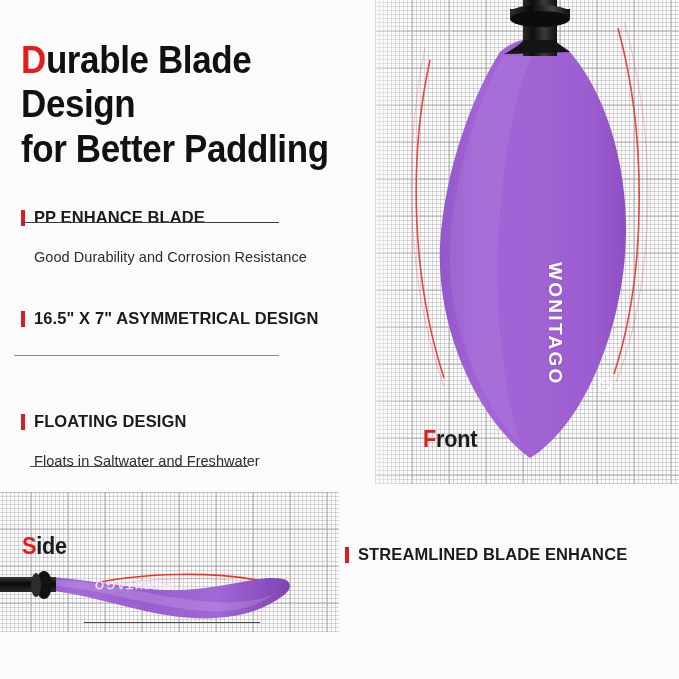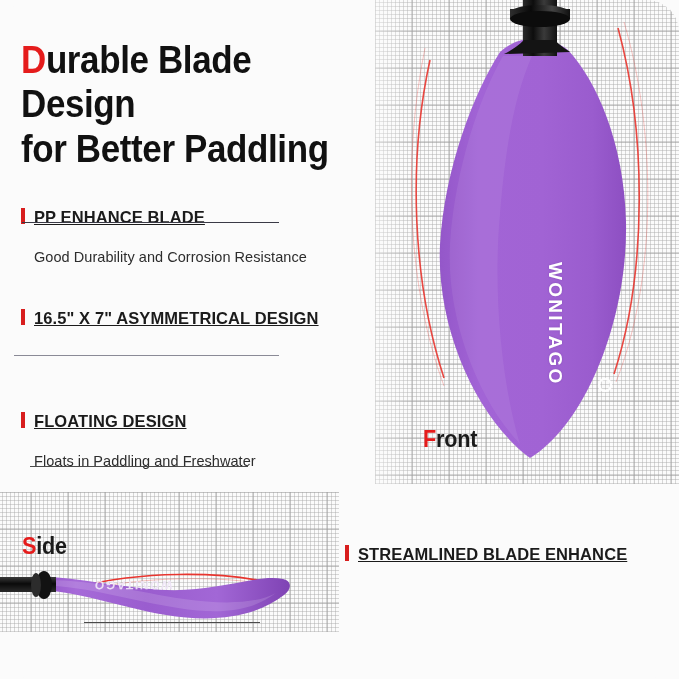--- a/index.html
+++ b/index.html
@@ -3,21 +3,21 @@
 <meta charset="utf-8">
 <style>
   html,body{margin:0;padding:0;}
   body{
     width:679px;height:679px;
     background:#fbfbfb;
     font-family:"Liberation Sans", sans-serif;
     overflow:hidden;
     -webkit-font-smoothing:antialiased;
   }
-  .page{position:relative;width:679px;height:679px;overflow:hidden;background:#fbfbfb;border-radius:32px;}
+  .page{position:relative;width:679px;height:679px;overflow:hidden;background:#fbfbfb;}
 
   
   .grid{
     position:absolute;
     background-image:
       linear-gradient(to right, rgba(150,150,150,.30) 1px, transparent 1px),
       linear-gradient(to bottom, rgba(150,150,150,.30) 1px, transparent 1px),
       repeating-linear-gradient(to right, rgba(170,170,170,.45) 0 1px, transparent 1px 4px),
       repeating-linear-gradient(to bottom, rgba(170,170,170,.45) 0 1px, transparent 1px 4px);
     background-size:37px 37px, 37px 37px, 37px 1px, 1px 37px;
@@ -35,24 +35,23 @@
     font-family:"Liberation Sans Narrow","Liberation Sans",sans-serif;
     font-weight:bold;font-size:38px;line-height:1.17;
     letter-spacing:-.4px;color:#111;
     transform:scaleX(.92);transform-origin:left top;
   }
   .headline .cap{color:#e51c1c;}
 
   
   .feature{position:absolute;left:21px;width:360px;}
   .f-title{
-    display:flex;
+    display:flex;align-items:center;
     font-size:16.5px;font-weight:bold;color:#1b1b1b;
     letter-spacing:.1px;
-    text-decoration:underline;
   }
   .bar{
     display:inline-block;width:4px;height:16px;background:#d81e1e;
     margin-right:9px;flex:none;
   }
   .f-desc{
     margin-top:21px;margin-left:13px;
     font-size:14.5px;color:#2d2d2d;letter-spacing:.05px;line-height:1.35;
   }
   .feat-1{top:208px;}
@@ -130,21 +129,21 @@
       <span class="bar"></span>
       <span>16.5" X 7" ASYMMETRICAL DESIGN</span>
     </div>
   </div>
 
   <div class="feature feat-3">
     <div class="f-title">
       <span class="bar"></span>
       <span>FLOATING DESIGN</span>
     </div>
-    <div class="f-desc">Floats in Paddling and Freshwater</div>
+    <div class="f-desc">Floats in Saltwater and Freshwater</div>
   </div>
 
   <div class="feat-4">
     <div class="f-title">
       <span class="bar"></span>
       <span>STREAMLINED BLADE ENHANCE</span>
     </div>
   </div>
 
   <svg class="front-wrap" viewBox="0 0 279 470">

